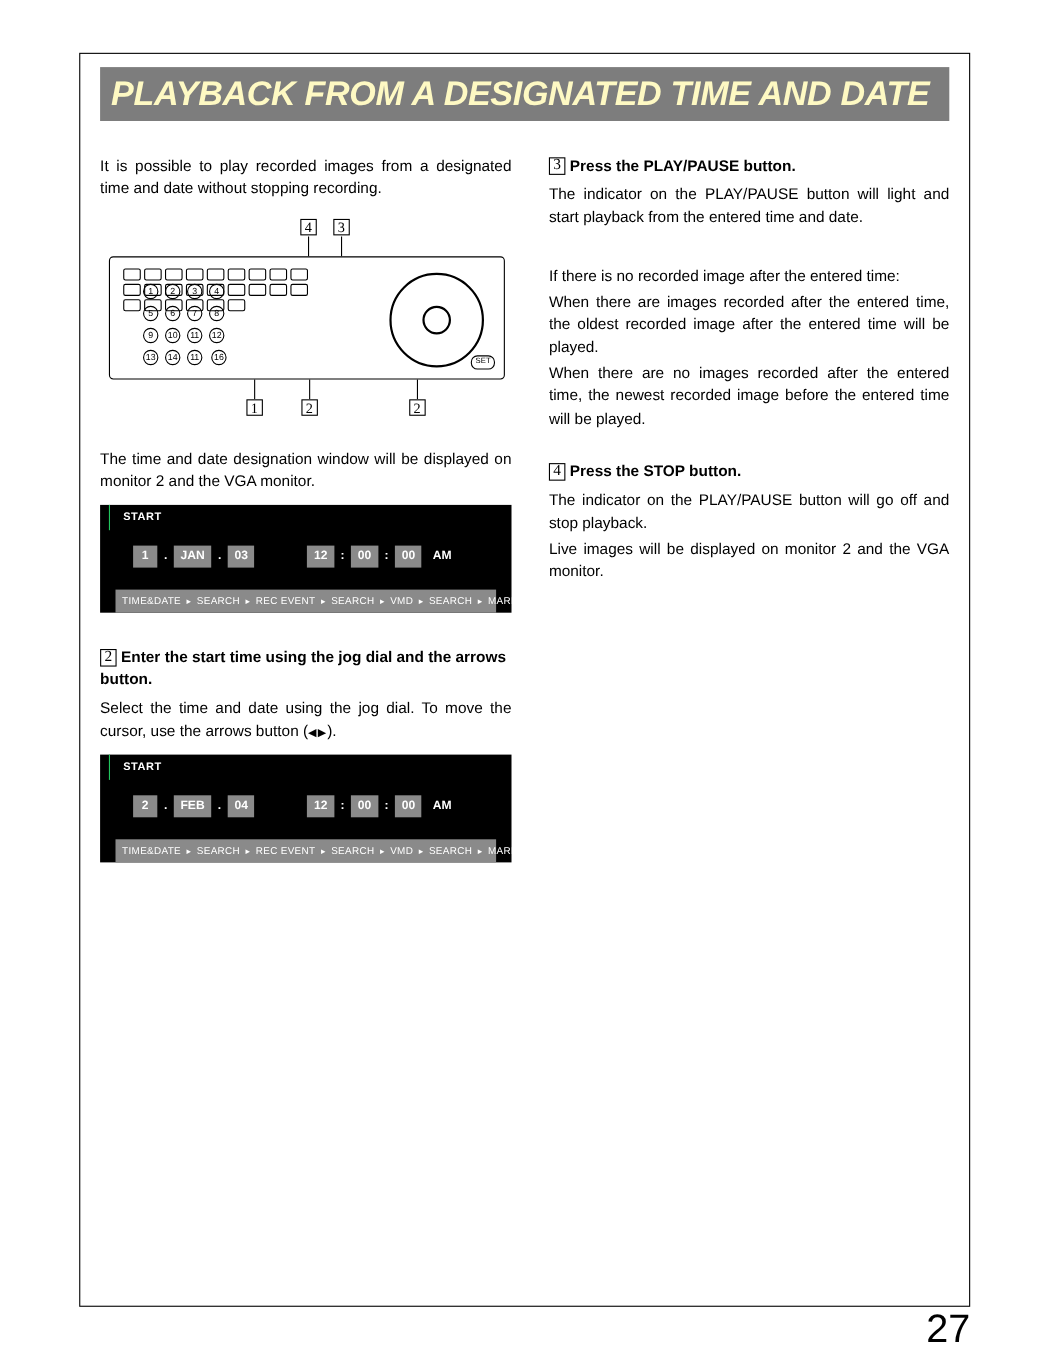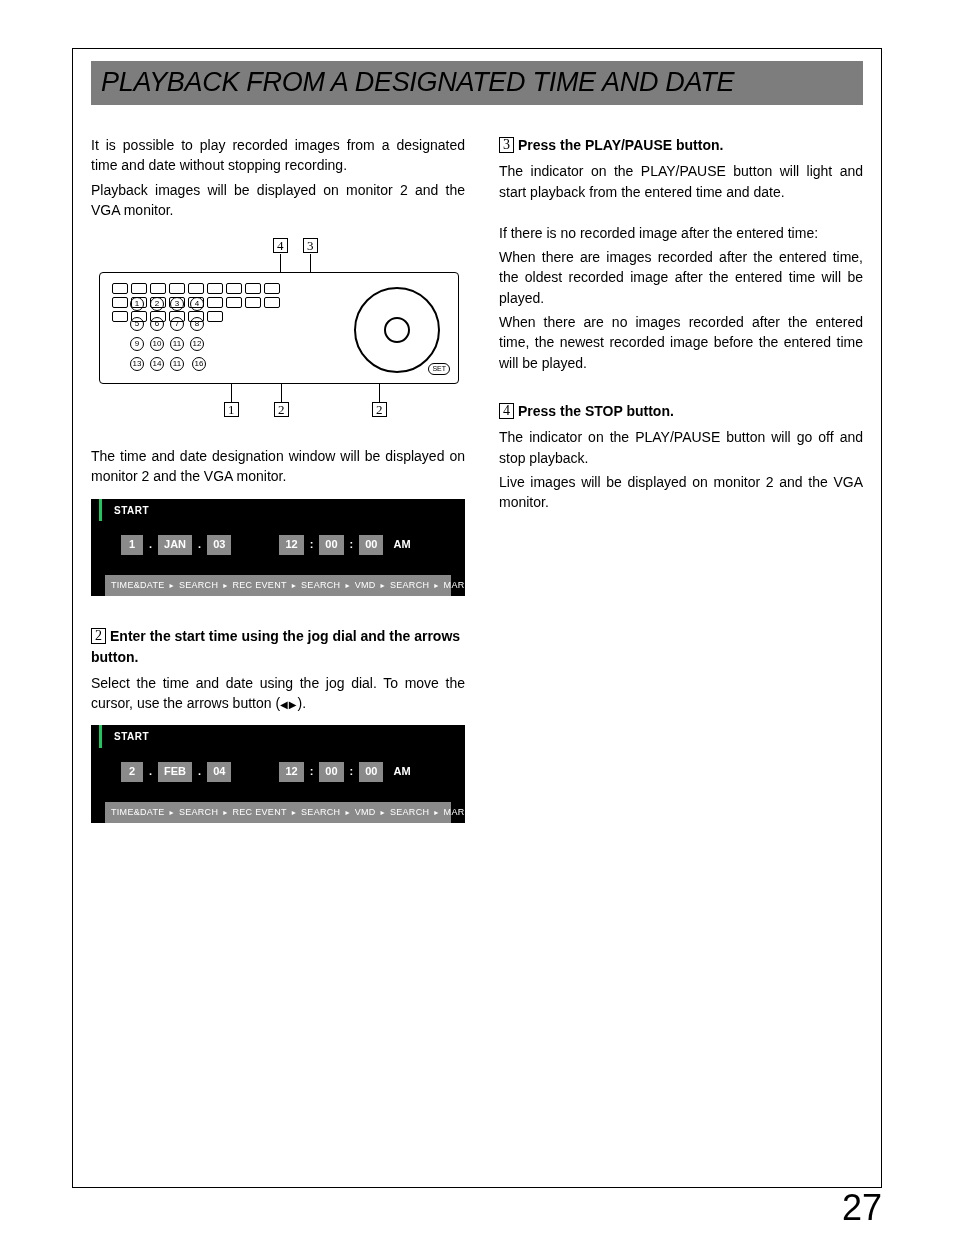--- a/index.html
+++ b/index.html
@@ -1,22 +1,22 @@
 <!DOCTYPE html>
 <html><head>
 <meta charset="utf-8">
 <style>
   * { box-sizing: border-box; margin: 0; padding: 0; }
   html, body { width: 954px; font-family: Helvetica, Arial, sans-serif; color: #000; background: #fff; }
   .page { position: relative; width: 954px; height: 1237px; padding: 48px 72px 0 72px; }
   .frame { border: 1px solid #000; height: 1140px; padding: 12px 18px 0 18px; }
 
-  .title-bar { background: #7d7d7d; color: #000000; font-weight: normal; font-style: italic;
+  .title-bar { background: #7d7d7d; color: #fef9c3; font-weight: bold; font-style: italic;
                font-family: "Helvetica Neue", Helvetica, Arial, sans-serif;
-               font-size: 27px; letter-spacing: -0.3px; padding: 6px 10px 7px 10px; }
+               font-size: 31px; letter-spacing: -0.3px; padding: 6px 10px 7px 10px; }
 
   .columns { display: flex; gap: 34px; margin-top: 30px; }
   .col { width: 374px; font-size: 14px; line-height: 1.45; }
 
   .just { text-align: justify; }
   .para { margin-bottom: 4px; }
 
   
   .step { margin-top: 24px; margin-bottom: 6px; font-weight: bold; }
   .numbox { display: inline-block; border: 1px solid #000; font-family: "Times New Roman", serif;
@@ -35,21 +35,21 @@
   .dev-grid { position: absolute; left: 12px; top: 10px; width: 170px; display: flex; flex-wrap: wrap; gap: 3px 3px; }
   .dev-key  { width: 16px; height: 11px; border: 1px solid #000; border-radius: 2px; }
   .dev-circ { position: absolute; width: 14px; height: 14px; border: 1px solid #000; border-radius: 50%;
               font-size: 8px; text-align: center; line-height: 12px; }
   .callout  { position: absolute; border: 1px solid #000; font-family: "Times New Roman", serif;
               font-size: 13px; line-height: 13px; padding: 0 3px; background: #fff; }
   .vline    { position: absolute; width: 1px; background: #000; }
 
   
   .panel { width: 374px; background: #000; color: #fff; font-size: 10px; margin: 12px 0 30px 0; }
-  .p-head { padding: 5px 8px 3px 12px; font-weight: bold; letter-spacing: 0.5px; border-left: 3px solid #22c55e; margin: 6px 0 0 8px; }
+  .p-head { padding: 5px 8px 3px 12px; font-weight: bold; letter-spacing: 0.5px; border-left: 1px solid #22c55e; margin: 6px 0 0 8px; }
   .p-row  { display: flex; align-items: center; gap: 4px; padding: 14px 14px 20px 30px; font-weight: bold; font-size: 11px; }
   .cell   { background: #8a8a8a; color: #fff; padding: 2px 6px; min-width: 22px; text-align: center; font-weight: bold; }
   .sep    { padding: 0 2px; }
   .dot::before { content: "."; padding: 0 2px; }
   .gap    { flex: 0 0 40px; }
   .ampm   { padding-left: 6px; font-weight: bold; }
   .p-foot { background: #8a8a8a; color: #fff; font-size: 9px; letter-spacing: 0.3px;
             padding: 4px 6px; margin: 0 14px 12px 14px; display: flex; align-items: center; gap: 3px; flex-wrap: nowrap; white-space: nowrap; }
   .tri::before { content: "\25B8"; font-size: 8px; padding: 0 2px; }
 
@@ -64,21 +64,20 @@
 <div class="page">
   <div class="frame">
 
     <div class="title-bar">PLAYBACK FROM A DESIGNATED TIME AND DATE</div>
 
     <div class="columns">
 
       <div class="col">
 
         <p class="para just">It is possible to play recorded images from a designated time and date without stopping recording.</p>
-        <p class="para just">Playback images will be displayed on monitor 2 and the VGA monitor.</p>
 
         <div class="device-wrap">
           <div class="device">
             <span class="callout" style="left:182px; top:0">4</span>
             <span class="callout" style="left:212px; top:0">3</span>
             <span class="vline" style="left:189px; top:16px; height:18px"></span>
             <span class="vline" style="left:219px; top:16px; height:18px"></span>
 
             <div class="dev-body">
               <div class="dev-grid">
@@ -211,21 +210,21 @@
         </div>
 
       </div>
 
       <div class="col">
 
         <p class="step" style="margin-top:0">
           <span class="numbox">3</span><span>Press the PLAY/PAUSE button.</span>
         </p>
         <p class="para just">The indicator on the PLAY/PAUSE button will light and start playback from the entered time and date.</p>
-        <p class="para" style="margin-top:21px">If there is no recorded image after the entered time:</p>
+        <p class="para" style="margin-top:33px">If there is no recorded image after the entered time:</p>
         <p class="para just">When there are images recorded after the entered time, the oldest recorded image after the entered time will be played.</p>
         <p class="para just">When there are no images recorded after the entered time, the newest recorded image before the entered time will be played.</p>
 
         <p class="step" style="margin-top:28px">
           <span class="numbox">4</span><span>Press the STOP button.</span>
         </p>
         <p class="para just">The indicator on the PLAY/PAUSE button will go off and stop playback.</p>
         <p class="para just">Live images will be displayed on monitor 2 and the VGA monitor.</p>
 
       </div>

